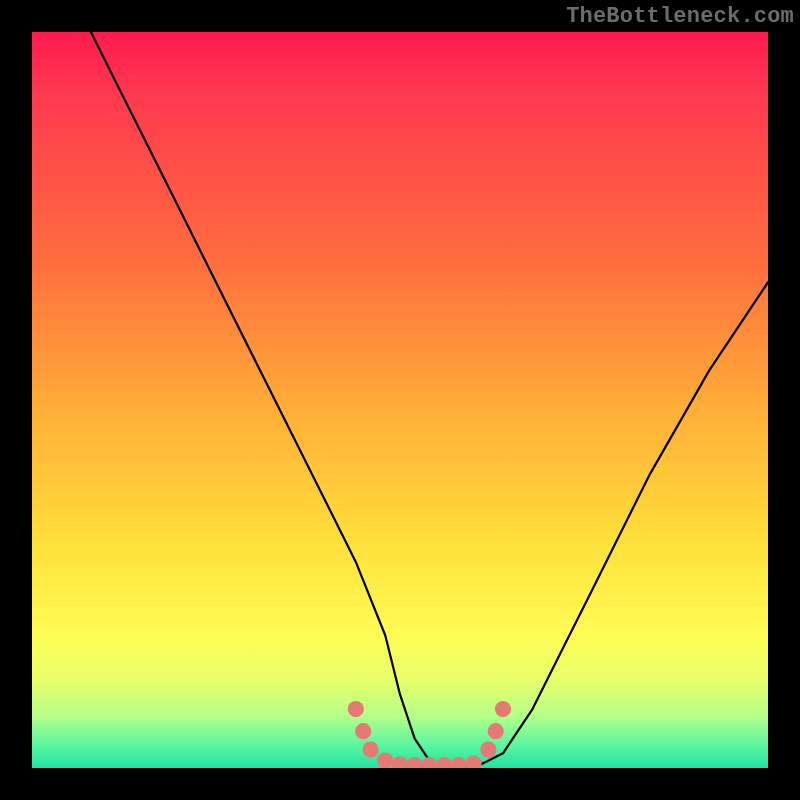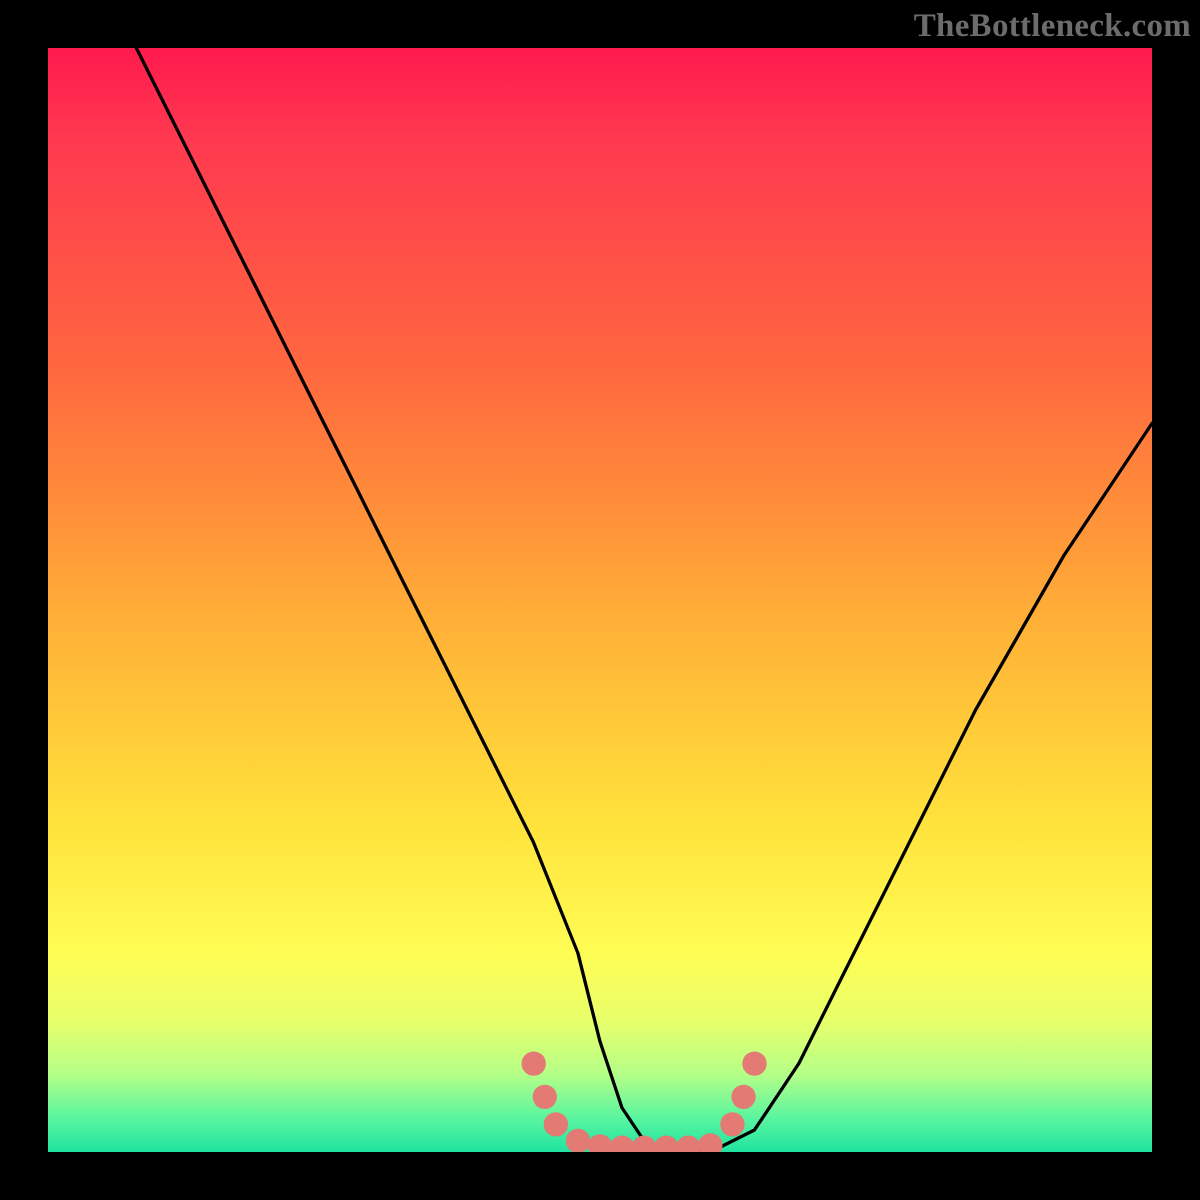--- a/index.html
+++ b/index.html
@@ -49,21 +49,21 @@
     position: absolute;
     left: 0;
     top: 0;
     width: 736px;
     height: 736px;
   }
   .watermark {
     position: absolute;
     top: 4px;
     right: 6px;
-    font-family: Liberation Serif, serif;
+    font-family: Liberation Mono, monospace;
     font-size: 22px;
     font-weight: bold;
     color: #6c6c6c;
     letter-spacing: 0.2px;
   }
 </style>
 </head>
 <body>
 
 <div class="frame">

